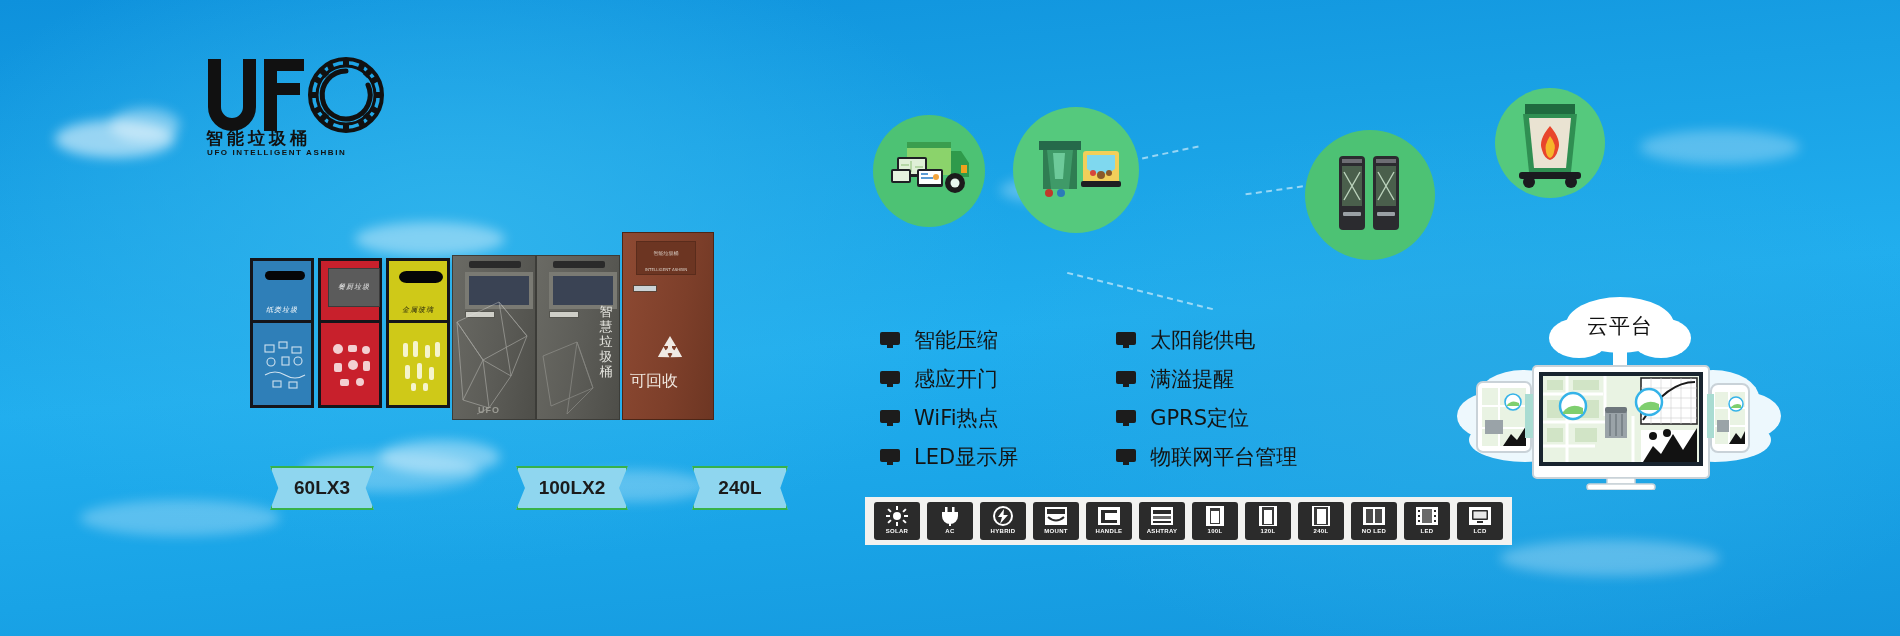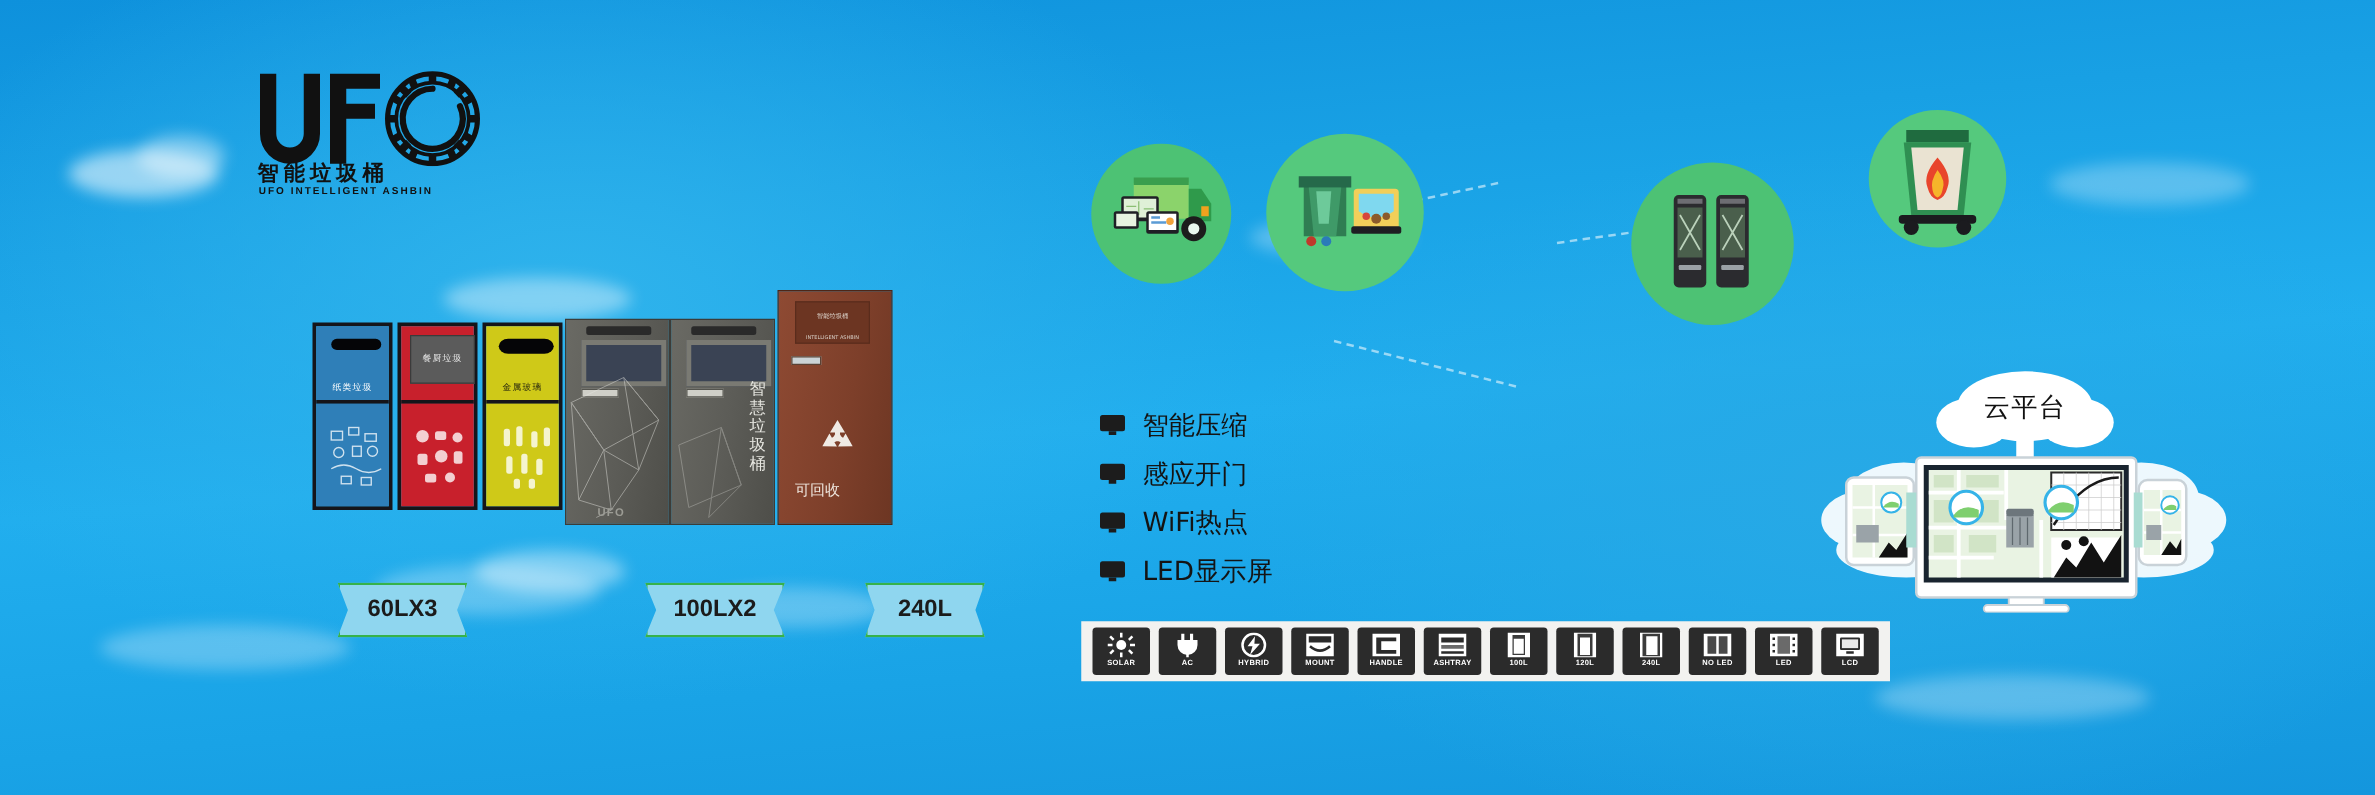--- a/index.html
+++ b/index.html
@@ -26,21 +26,21 @@
   .logo-cn{position:absolute;left:6px;top:72px;width:180px;text-align:left;
     font-size:17px;font-weight:bold;color:#111;letter-spacing:4px;
     font-family:"DejaVu Sans",sans-serif;}
   .logo-en{position:absolute;left:7px;top:93px;width:180px;text-align:left;
     font-size:8px;font-weight:bold;color:#111;letter-spacing:1.6px;}
 
   
   .bin-group{position:absolute;}
   .bin3{left:250px;top:258px;width:200px;height:150px;}
   .panel{position:absolute;top:0;width:64px;height:150px;border:3px solid #15151a;box-sizing:border-box;}
-  .panel .top{position:absolute;left:0;top:0;right:0;height:62px;border-bottom:3px solid #15151a;box-sizing:border-box;}
+  .panel .top{position:absolute;left:0;top:0;right:0;height:62px;border-bottom:3px solid #15151a;box-sizing:border-box;font-style:italic;}
   .panel .bot{position:absolute;left:0;top:62px;right:0;bottom:0;}
   .p-blue .top,.p-blue .bot{background:#2f7fb8;}
   .p-red  .top,.p-red  .bot{background:#c8202c;}
   .p-yel  .top,.p-yel  .bot{background:#cfc918;}
   .slot{position:absolute;left:12px;top:10px;width:40px;height:9px;background:#050507;border-radius:6px;}
   .slot.round{left:10px;width:44px;height:12px;border-radius:10px/8px;}
   .screen{position:absolute;left:7px;top:7px;width:50px;height:37px;background:#5b5b5b;border:1px solid #3b3b3b;}
   .screen span{display:block;text-align:center;color:#e9e9e9;font-size:7px;line-height:37px;
     font-family:"DejaVu Sans",sans-serif;letter-spacing:1px;}
   .plabel{position:absolute;left:0;right:0;bottom:5px;text-align:center;color:#fff;font-size:7px;
@@ -59,22 +59,22 @@
   .poly{position:absolute;left:0;top:40px;width:84px;height:120px;opacity:.45;}
 
   .bin1{left:622px;top:232px;width:110px;height:188px;}
   .brown{position:absolute;left:0;top:0;width:92px;height:188px;
     background:linear-gradient(100deg,#8e4a33 0%,#7d3f2a 60%,#6d3623 100%);border:1px solid #4d2617;box-sizing:border-box;}
   .brown .plate{position:absolute;left:13px;top:8px;width:58px;height:32px;background:#6c3522;border:1px solid #5a2c1c;}
   .brown .plate b{display:block;text-align:center;color:#d9cfc6;font-size:5px;line-height:9px;margin-top:7px;
     font-family:"DejaVu Sans",sans-serif;font-weight:normal;}
   .brown .hndl{position:absolute;left:10px;top:52px;width:22px;height:5px;background:#cbd3d6;border:1px solid #5a4235;}
   .brown .rec{position:absolute;left:30px;top:100px;width:34px;height:34px;}
-  .brown .rec-t{position:absolute;left:0;right:28px;top:138px;text-align:center;color:#efe7df;font-size:12px;
-    font-family:"DejaVu Sans",sans-serif;margin-top:13px;}
+  .brown .rec-t{position:absolute;left:0;right:28px;top:138px;text-align:center;color:#efe7df;font-size:16px;
+    font-family:"DejaVu Sans",sans-serif;}
 
   
   .tag{position:absolute;height:40px;background:#8fd6ef;border:2px solid #36b24a;
     display:flex;align-items:center;justify-content:center;color:#1b1b1b;font-size:19px;font-weight:bold;
     clip-path:polygon(0 0,100% 0,92% 50%,100% 100%,0 100%,8% 50%);}
   
   .gcircle{position:absolute;border-radius:50%;background:#4dc274;}
   .gcircle.g2{background:#55c97d;}
   .gcircle svg{position:absolute;left:0;top:0;}
   .dashline{position:absolute;border-top:2px dashed rgba(255,255,255,.55);}
@@ -371,20 +371,38 @@
       </div>
       <div class="frow">
         <span class="fbul"></span>
         <span class="ftxt">WiFi热点</span>
       </div>
       <div class="frow">
         <span class="fbul"></span>
         <span class="ftxt">LED显示屏</span>
       </div>
     </div>
+    <div class="fcol">
+      <div class="frow">
+        <span class="fbul"></span>
+        <span class="ftxt">太阳能供电</span>
+      </div>
+      <div class="frow">
+        <span class="fbul"></span>
+        <span class="ftxt">满溢提醒</span>
+      </div>
+      <div class="frow">
+        <span class="fbul"></span>
+        <span class="ftxt">GPRS定位</span>
+      </div>
+      <div class="frow">
+        <span class="fbul"></span>
+        <span class="ftxt">物联网平台管理</span>
+      </div>
+    </div>
   </div>
 
   <div class="strip">
 
     <div class="spec">
       <span class="ic">
         <svg width="22" height="20" viewBox="0 0 22 20">
             <g fill="#fff">
               <circle cx="11" cy="10" r="4"></circle>
         <rect x="10" y="0" width="2" height="4"></rect>

